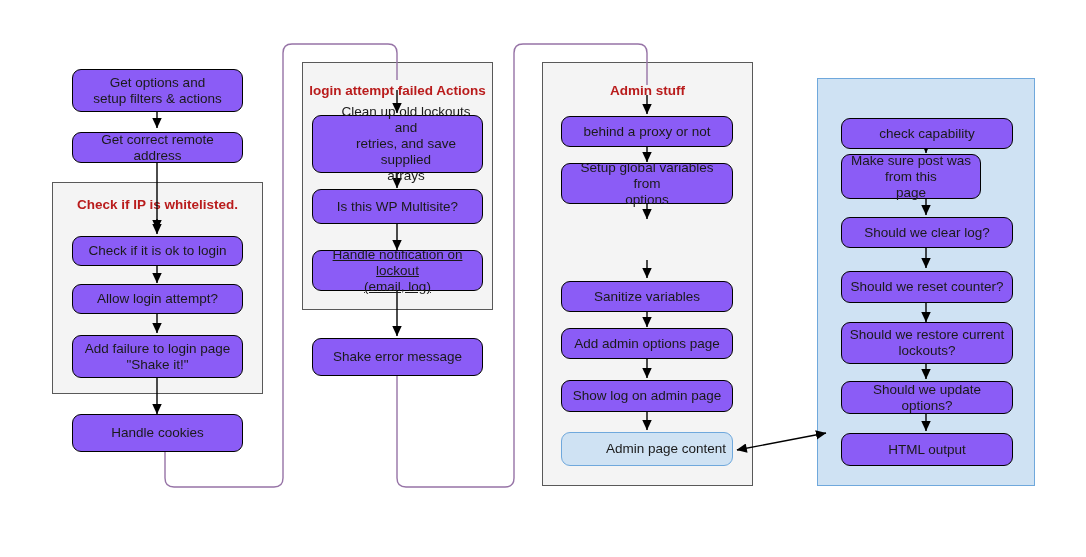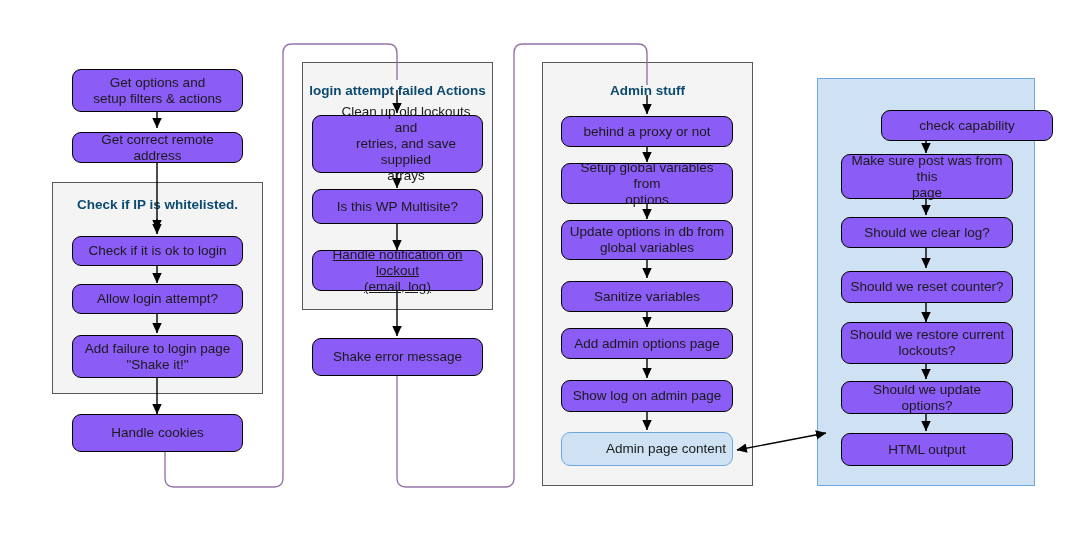--- a/index.html
+++ b/index.html
@@ -38,21 +38,21 @@
   .panel-blue {
     background: #cfe2f3;
     border: 1px solid #6fa8dc;
   }
   .panel-title {
     position: absolute;
     width: 100%;
     text-align: center;
     font-weight: bold;
     font-size: 13.5px;
-    color: #0c4a6e;
+    color: #b91c1c;
     white-space: nowrap;
   }
   .node {
     position: absolute;
     box-sizing: border-box;
     background: #8b5cf6;
     border: 1.3px solid #000000;
     border-radius: 9px;
     display: flex;
     align-items: center;
@@ -191,46 +191,42 @@
 
   <div class="node" style="left:561px; top:116px; width:172px; height:31px;">
     <span class="node-text">behind a proxy or not</span>
   </div>
 
   <div class="node" style="left:561px; top:163px; width:172px; height:41px;">
     <span class="node-text">Setup global variables from
 options</span>
   </div>
 
-  <div class="node" style="left:561px; top:220px; width:172px; height:40px;">
-    <span class="node-text">Update options in db from
-global variables</span>
-  </div>
 
   <div class="node" style="left:561px; top:281px; width:172px; height:31px;">
     <span class="node-text">Sanitize variables</span>
   </div>
 
   <div class="node" style="left:561px; top:328px; width:172px; height:31px;">
     <span class="node-text">Add admin options page</span>
   </div>
 
   <div class="node" style="left:561px; top:380px; width:172px; height:32px;">
     <span class="node-text">Show log on admin page</span>
   </div>
 
   <div class="node highlight" style="left:561px; top:432px; width:172px; height:34px;">
     <span class="node-text">Admin page content</span>
   </div>
 
-  <div class="node" style="left:841px; top:110px; width:172px; height:31px;margin-left:40px;">
+  <div class="node" style="left:841px; top:118px; width:172px; height:31px;">
     <span class="node-text">check capability</span>
   </div>
 
-  <div class="node" style="left:841px; top:154px; width:172px; height:45px;justify-content:center;">
+  <div class="node" style="left:841px; top:154px; width:140px; height:45px;justify-content:center;">
     <span class="node-text">Make sure post was from this
 page</span>
   </div>
 
   <div class="node" style="left:841px; top:217px; width:172px; height:31px;">
     <span class="node-text">Should we clear log?</span>
   </div>
 
   <div class="node" style="left:841px; top:271px; width:172px; height:32px;">
     <span class="node-text">Should we reset counter?</span>

